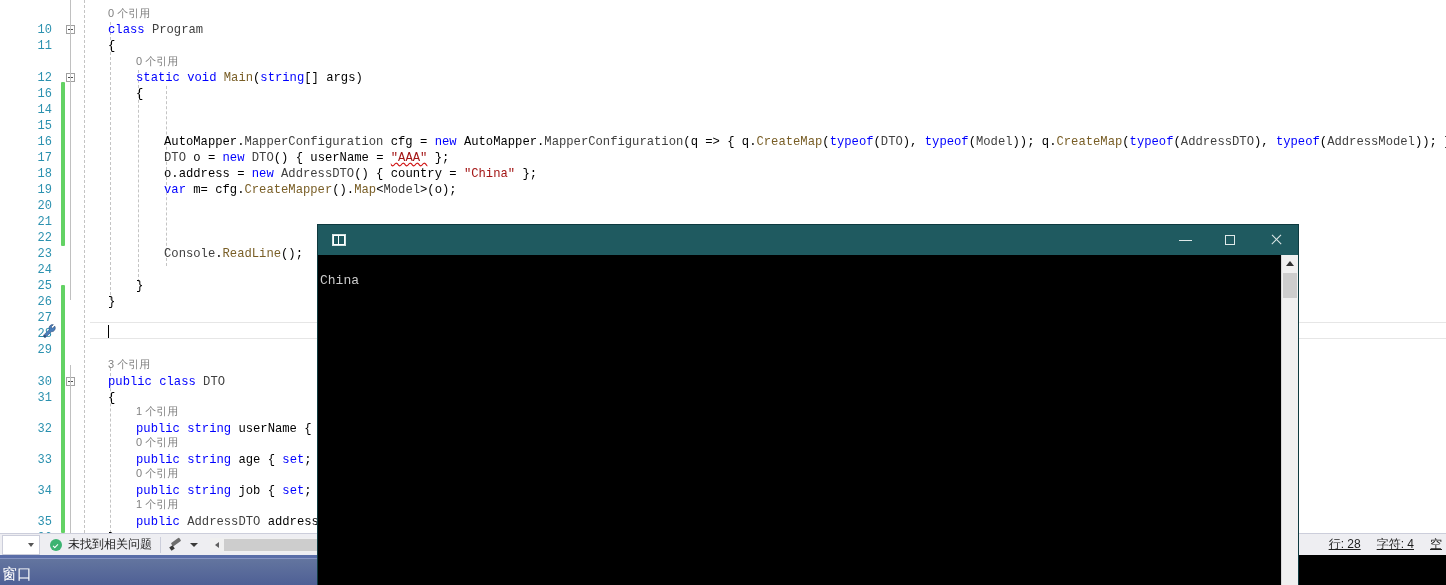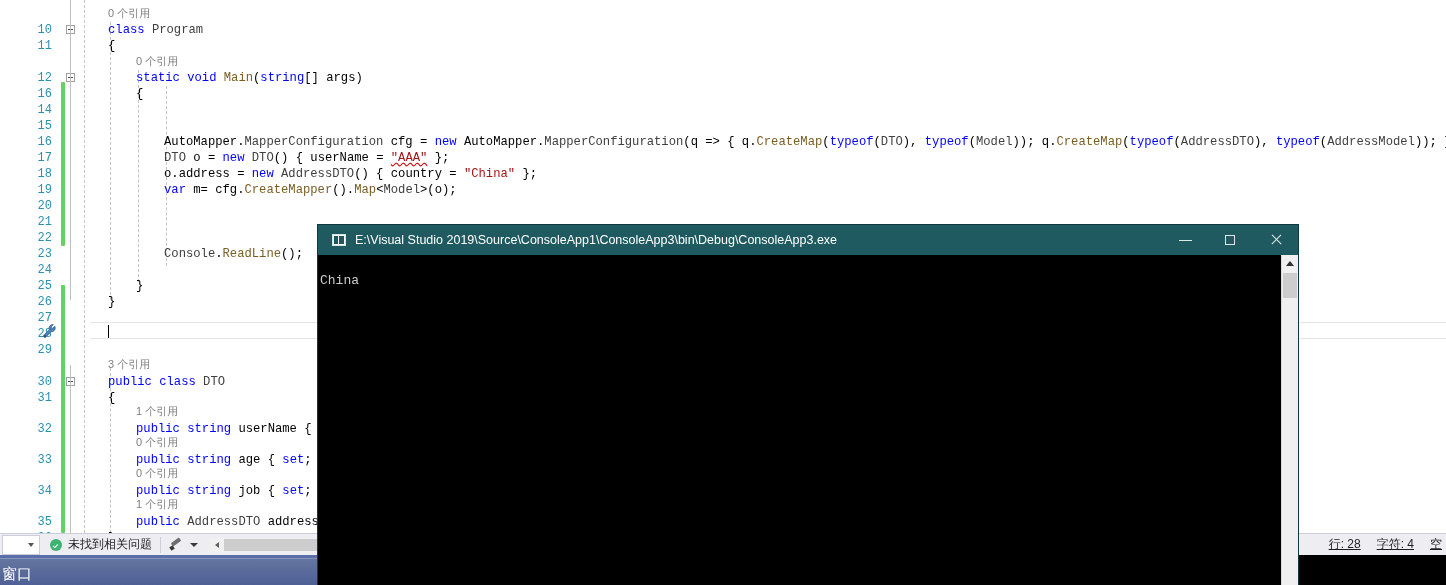--- a/index.html
+++ b/index.html
@@ -249,21 +249,20 @@
     <div class="bluepanel-inner">
       <span class="bluepanel-label">窗口</span>
     </div>
     <div class="bp-black"></div>
   </div>
 
   <div class="console-win">
 
     <div class="console-title">
       <span class="cw-ico"></span>
-      <span class="cw-title-text">E:\Visual Studio 2019\Source\ConsoleApp1\ConsoleApp3\bin\Debug\ConsoleApp3.exe</span>
       <div class="cw-btns">
         <div class="cw-btn min"></div>
         <div class="cw-btn max"></div>
         <div class="cw-btn close"></div>
       </div>
     </div>
 
     <div class="console-body">
       <pre class="console-text">China</pre>
       <div class="cw-scroll">

